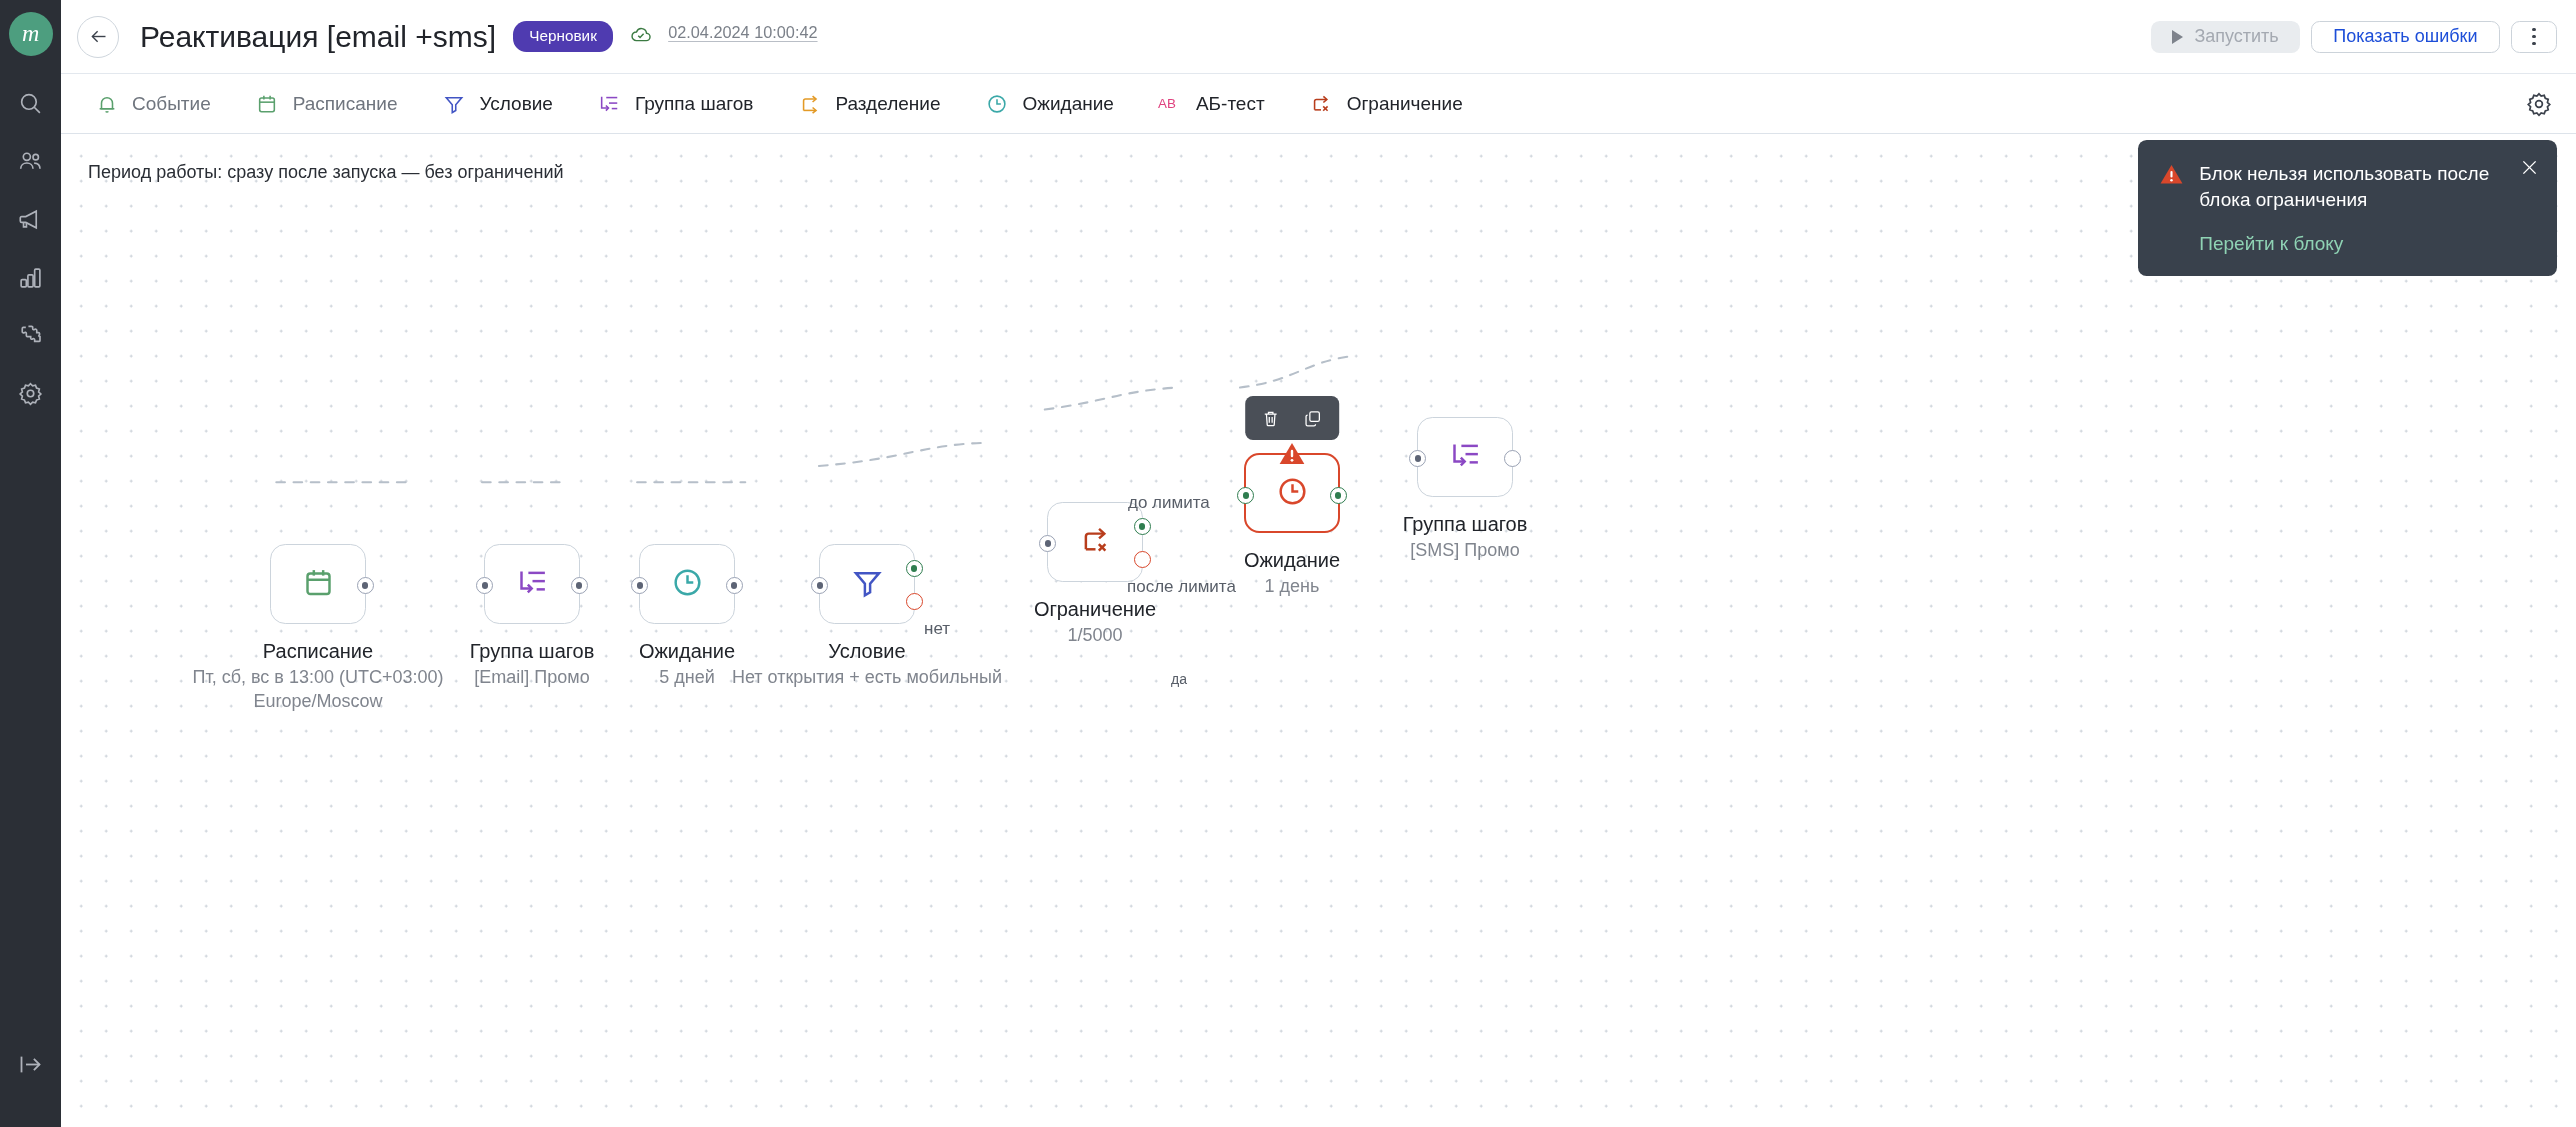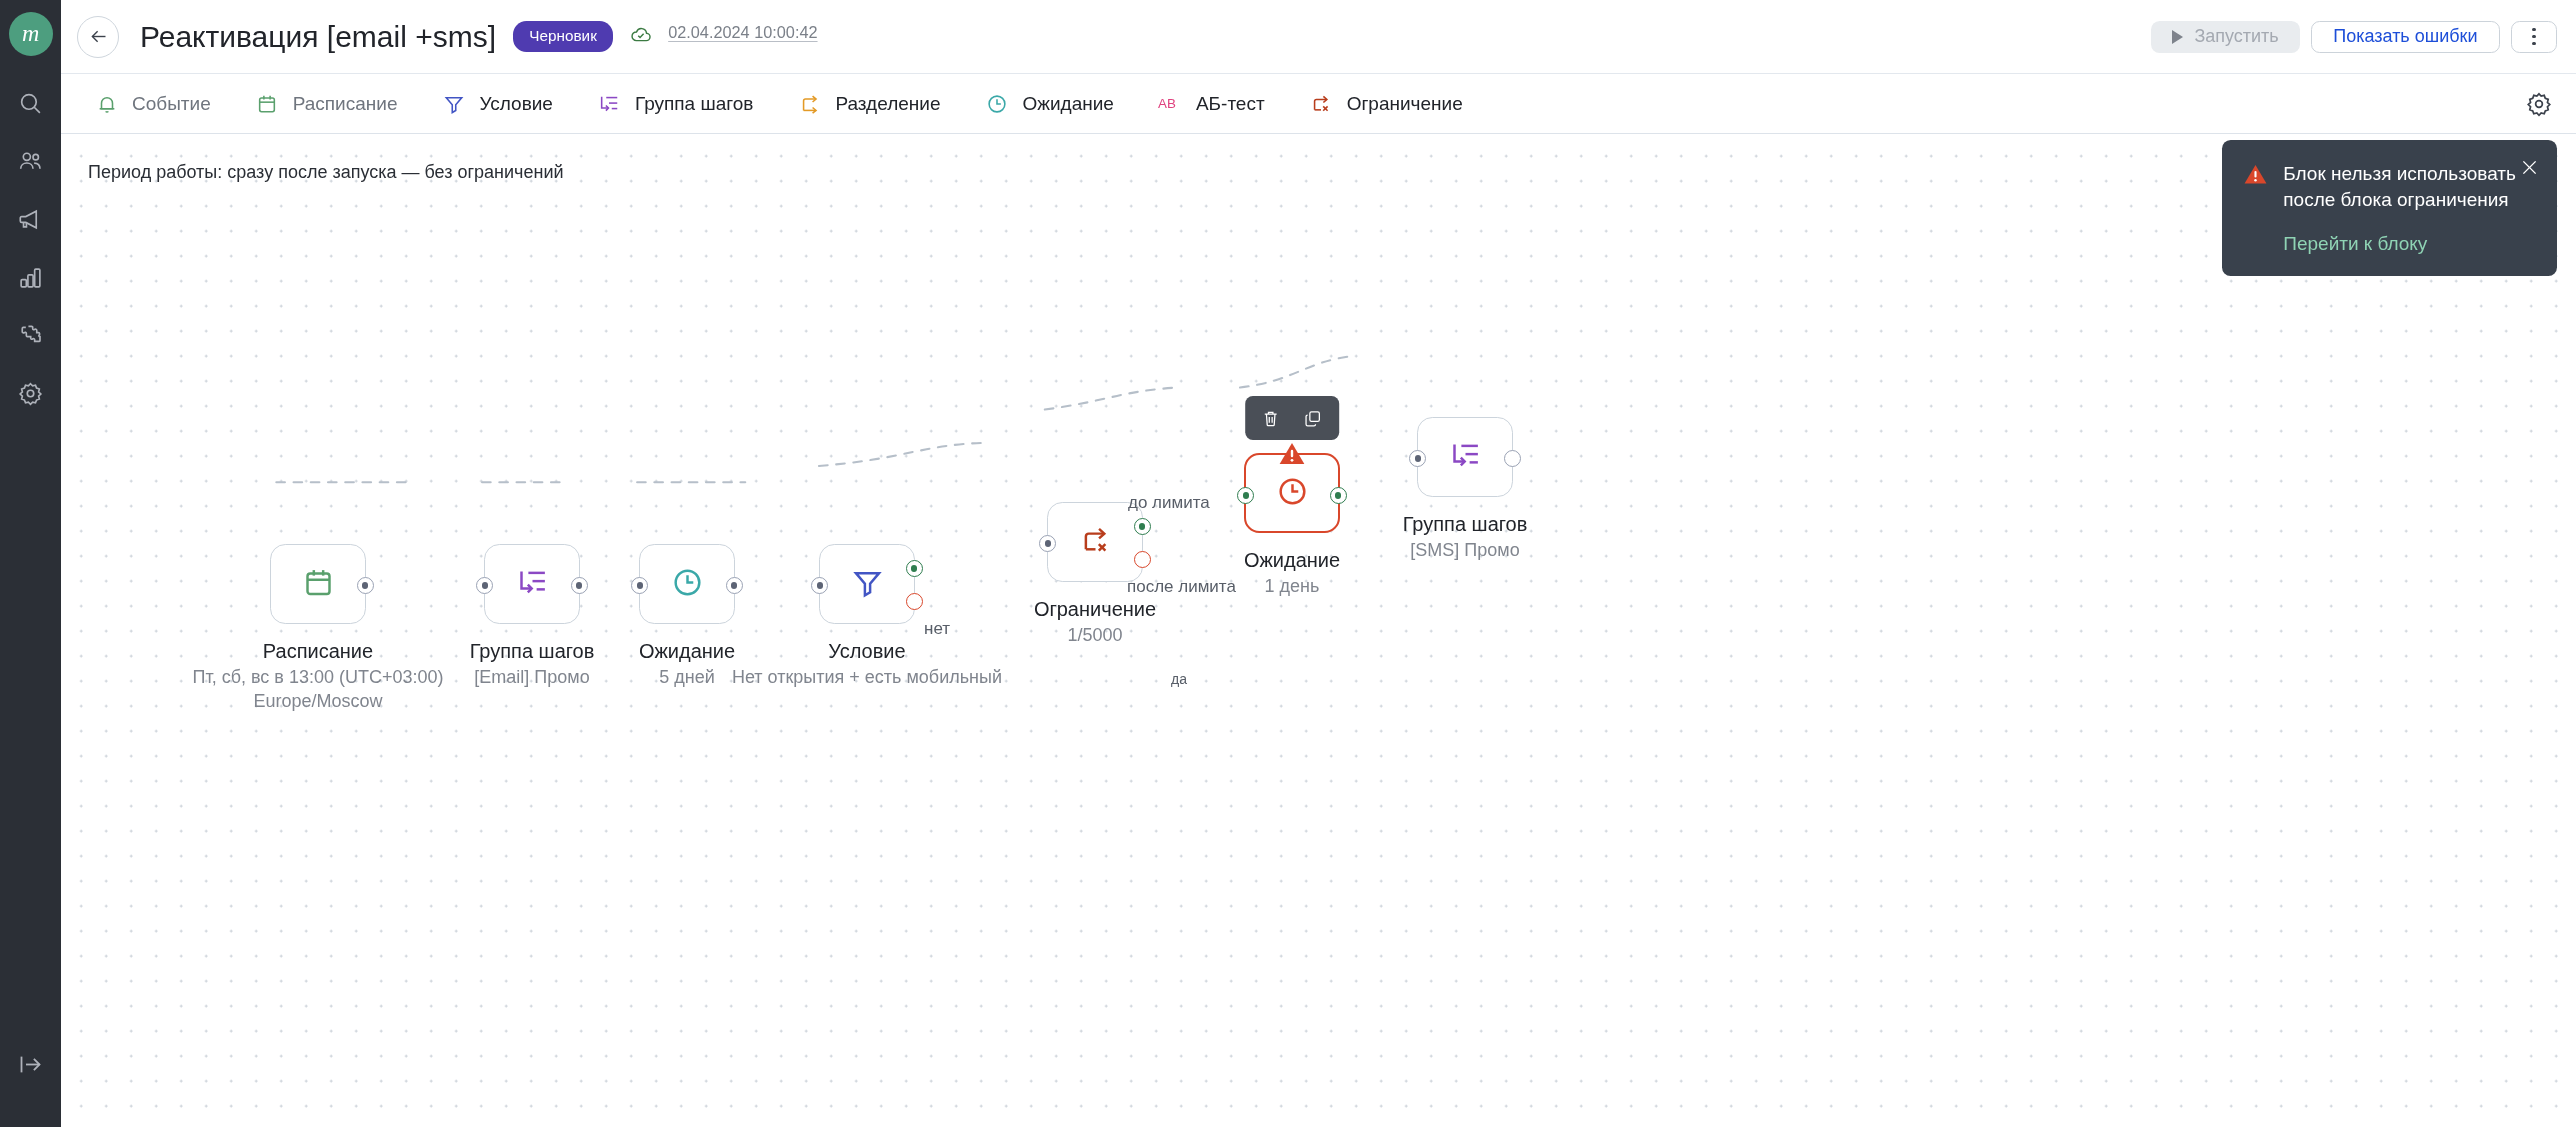--- a/index.html
+++ b/index.html
@@ -102,21 +102,21 @@
     background-position: 7.7px 9.6px;
   }
   .period {
     position: absolute; left: 27px; top: 25px;
     font-size: 18px; color: #2a2e35; line-height: 1.55; white-space: nowrap;
   }
 
   
   .toast {
     position: absolute; right: 19px; top: 5.7px;
-    width: 335px; background: #39414c; border-radius: 8.6px;
+    width: 419px; background: #39414c; border-radius: 8.6px;
     padding: 21px 19px 21px 21px; color: #fff;
     display: flex; gap: 15.3px;
   }
   .toast-warn { flex: 0 0 25px; margin-top: 1.9px; }
   .toast-body { flex: 1; }
   .toast-title { font-size: 19px; line-height: 1.4; }
   .toast-link { color: #8fd3b4; font-size: 19px; margin-top: 19px; display: inline-block; cursor: pointer; }
   .toast-close { position: absolute; right: 17px; top: 17px; cursor: pointer; width: 21px; height: 21px; }
   .toast-close svg { stroke: #ffffff; stroke-width: 1.6; fill: none; }
 

